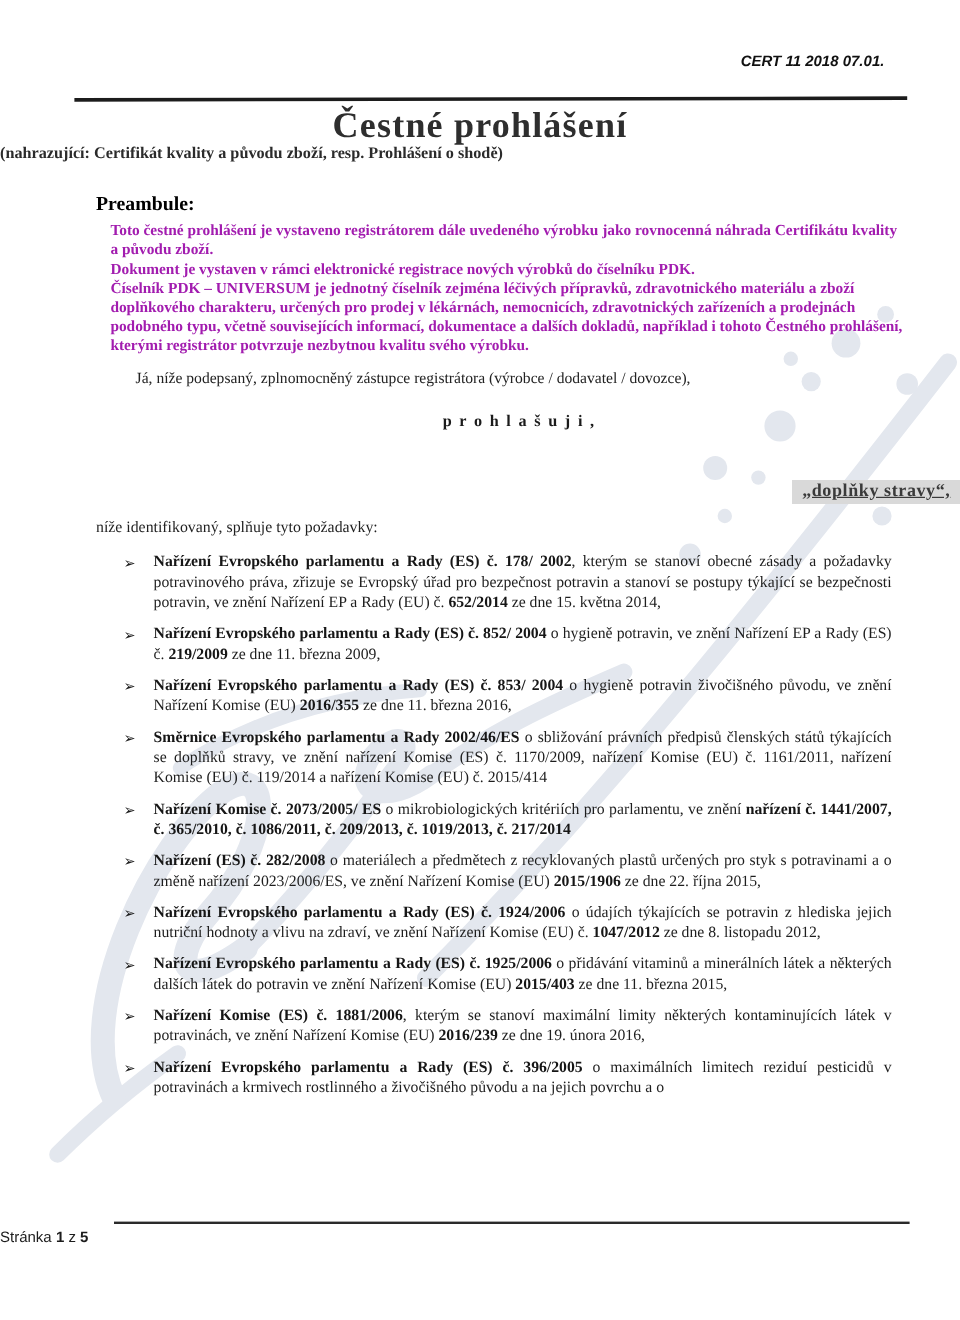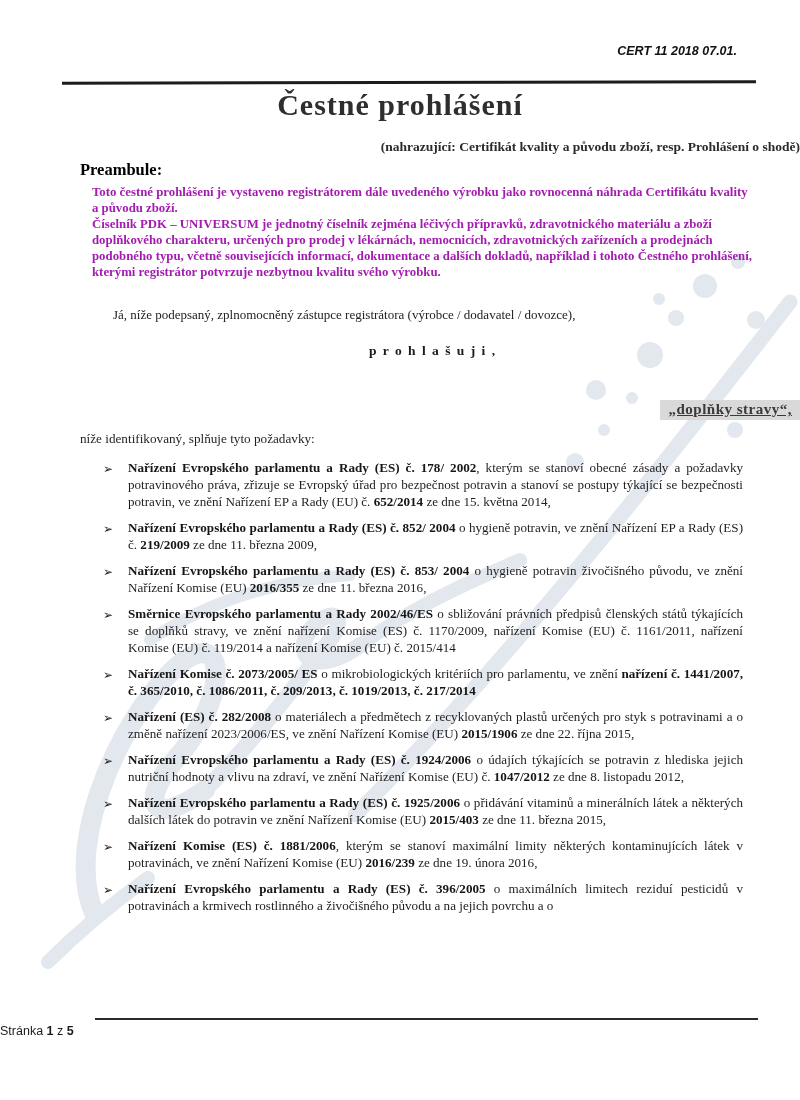--- a/index.html
+++ b/index.html
@@ -23,21 +23,21 @@
     position:absolute;top:81px;left:62px;width:694px;height:3px;
     background:#1c1c1c;transform:rotate(-0.12deg);
   }
   .doc-title{
     position:absolute;top:88px;left:0;width:100%;
     text-align:center;font-size:30px;font-weight:bold;
     letter-spacing:1px;color:#2e2e2e;
   }
   .doc-subtitle{
     position:absolute;top:120px;left:0;width:100%;
-    text-align:right;font-size:13.5px;font-weight:bold;color:#2b2b2b;margin-top:19px;
+    text-align:left;font-size:13.5px;font-weight:bold;color:#2b2b2b;
   }
   .preamble-h{
     position:absolute;top:160px;left:80px;
     font-size:16.5px;font-weight:bold;color:#000000;
   }
   .preamble{
     position:absolute;top:184px;left:92px;width:662px;
     font-size:12.8px;line-height:16px;font-weight:bold;color:#a21caf;
     text-align:left;
   }
@@ -128,20 +128,21 @@
     <div class="rule-top"></div>
 
     <div class="doc-title">Čestné prohlášení</div>
 
     <div class="doc-subtitle">(nahrazující: Certifikát kvality a původu zboží, resp. Prohlášení o shodě)</div>
 
     <div class="preamble-h">Preambule:</div>
 
     <div class="preamble" id="preamble">
         <div>Toto čestné prohlášení je vystaveno registrátorem dále uvedeného výrobku jako rovnocenná náhrada Certifikátu kvality a původu zboží.</div>
+        <div>Dokument je vystaven v rámci elektronické registrace nových výrobků do číselníku PDK.</div>
         <div>Číselník PDK – UNIVERSUM je jednotný číselník zejména léčivých přípravků, zdravotnického materiálu a zboží doplňkového charakteru, určených pro prodej v lékárnách, nemocnicích, zdravotnických zařízeních a prodejnách podobného typu, včetně souvisejících informací, dokumentace a dalších dokladů, například i tohoto Čestného prohlášení, kterými registrátor potvrzuje nezbytnou kvalitu svého výrobku.</div>
       </div>
 
     <div class="declarant">Já, níže podepsaný, zplnomocněný zástupce registrátora (výrobce / dodavatel / dovozce),</div>
 
     <div class="declare-word">p r o h l a š u j i ,</div>
 
 
     <div class="product-type-row">
       <span class="product-type">„doplňky stravy“,</span>

